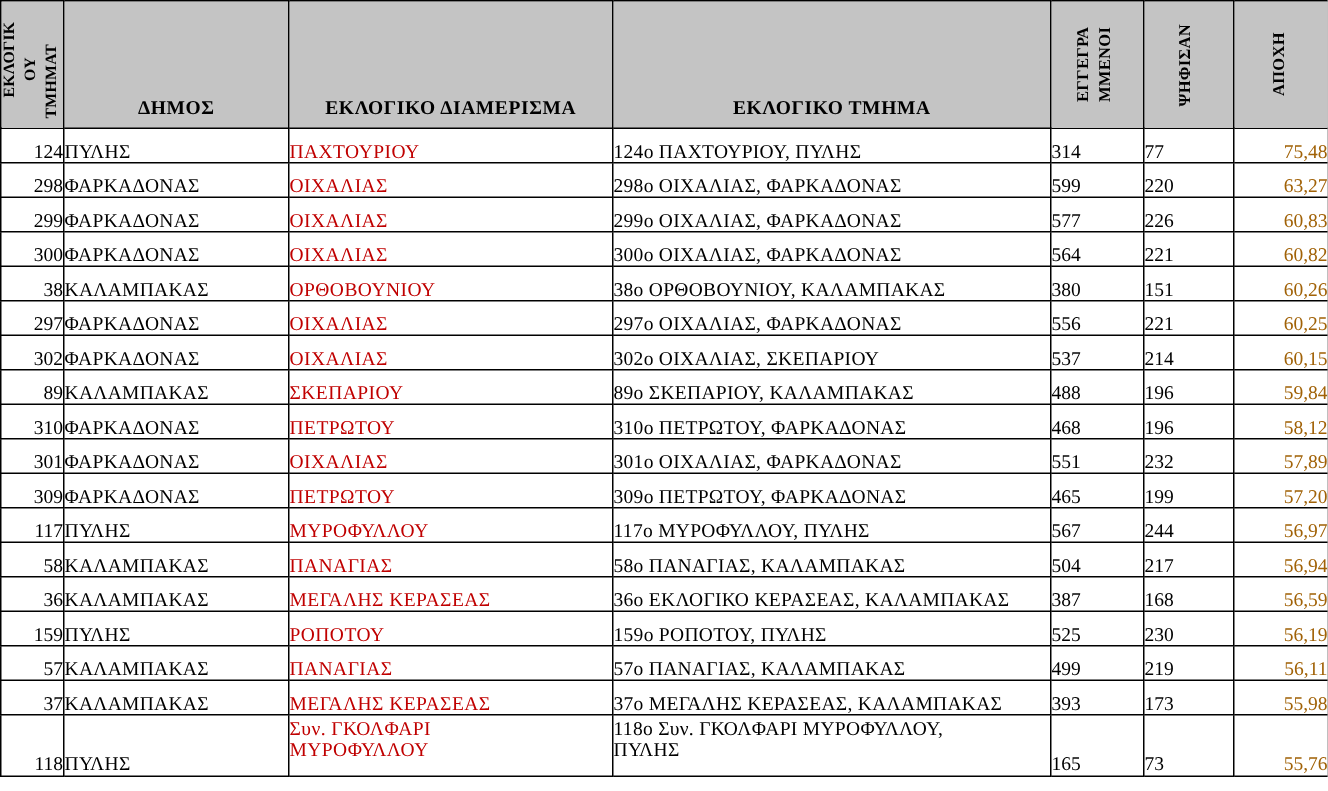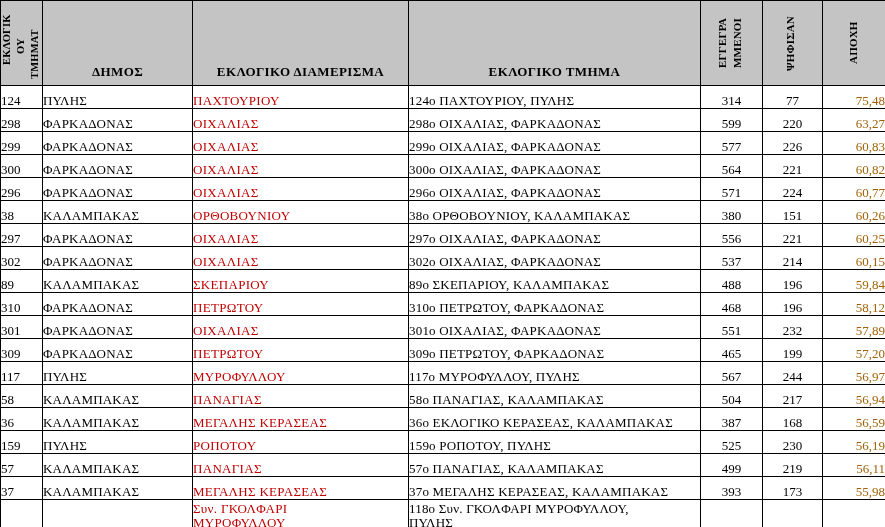--- a/index.html
+++ b/index.html
@@ -92,25 +92,25 @@
   }
   td.col-eg .vline.l1 { left: 16px; }
   td.col-eg .vline.l2 { left: 31px; }
   td.col-ps .vline.l1 { left: 22px; }
   td.col-ap .vline.l1 { left: 25px; }
 
   
   tr.data-row td { height: 22px; }
   tr.data-row.tall td { height: 38px; }
 
-  .c-aa   { text-align: left;  padding-right: 5px;  font-size: 13px; vertical-align: bottom; }
+  .c-aa   { text-align: right;  padding-right: 5px;  font-size: 13px; vertical-align: bottom; }
   .c-dimos{ text-align: left;   padding-left: 6px;   font-size: 13px; vertical-align: bottom; letter-spacing: 0.2px;}
   .c-diam { text-align: left;   padding-left: 10px;  font-size: 13px; color: #c00000; font-weight: bold; vertical-align: bottom; letter-spacing: 0.3px;}
   .c-tmima{ text-align: left;   padding-left: 4px;   font-size: 12.5px; vertical-align: bottom; letter-spacing: 0.2px;}
-  .c-num  { text-align: center;  padding-right: 6px;  font-size: 13px; vertical-align: bottom; }
+  .c-num  { text-align: left;  padding-right: 6px;  font-size: 13px; vertical-align: bottom; }
   .c-apoxi{ text-align: right;  padding-right: 7px;  font-size: 13.5px; color: #a16207; font-weight: bold; vertical-align: bottom; }
 
   .c-diam .l { display: block; }
   .c-tmima .l { display: block; }
 
   tr.data-row.tall .c-aa,
   tr.data-row.tall .c-dimos,
   tr.data-row.tall .c-num,
   tr.data-row.tall .c-apoxi { vertical-align: bottom; padding-bottom: 1px; }
   tr.data-row.tall .c-diam,
@@ -211,33 +211,20 @@
             <span class="l">ΟΙΧΑΛΙΑΣ</span>
           </td>
           <td class="c-tmima">
             <span class="l">300ο ΟΙΧΑΛΙΑΣ,  ΦΑΡΚΑΔΟΝΑΣ</span>
           </td>
           <td class="c-num"><span class="l">564</span></td>
           <td class="c-num"><span class="l">221</span></td>
           <td class="c-apoxi"><span class="l">60,82</span></td>
         </tr>
         <tr class="data-row">
-          <td class="c-aa"><span class="l">296</span></td>
-          <td class="c-dimos"><span class="l">ΦΑΡΚΑΔΟΝΑΣ</span></td>
-          <td class="c-diam">
-            <span class="l">ΟΙΧΑΛΙΑΣ</span>
-          </td>
-          <td class="c-tmima">
-            <span class="l">296ο ΟΙΧΑΛΙΑΣ,  ΦΑΡΚΑΔΟΝΑΣ</span>
-          </td>
-          <td class="c-num"><span class="l">571</span></td>
-          <td class="c-num"><span class="l">224</span></td>
-          <td class="c-apoxi"><span class="l">60,77</span></td>
-        </tr>
-        <tr class="data-row">
           <td class="c-aa"><span class="l">38</span></td>
           <td class="c-dimos"><span class="l">ΚΑΛΑΜΠΑΚΑΣ</span></td>
           <td class="c-diam">
             <span class="l">ΟΡΘΟΒΟΥΝΙΟΥ</span>
           </td>
           <td class="c-tmima">
             <span class="l">38ο ΟΡΘΟΒΟΥΝΙΟΥ,  ΚΑΛΑΜΠΑΚΑΣ</span>
           </td>
           <td class="c-num"><span class="l">380</span></td>
           <td class="c-num"><span class="l">151</span></td>
@@ -256,21 +243,21 @@
           <td class="c-num"><span class="l">221</span></td>
           <td class="c-apoxi"><span class="l">60,25</span></td>
         </tr>
         <tr class="data-row">
           <td class="c-aa"><span class="l">302</span></td>
           <td class="c-dimos"><span class="l">ΦΑΡΚΑΔΟΝΑΣ</span></td>
           <td class="c-diam">
             <span class="l">ΟΙΧΑΛΙΑΣ</span>
           </td>
           <td class="c-tmima">
-            <span class="l">302ο ΟΙΧΑΛΙΑΣ,  ΦΑΡΚΑΔΟΝΑΣ</span>
+            <span class="l">302ο ΟΙΧΑΛΙΑΣ,  ΣΚΕΠΑΡΙΟΥ</span>
           </td>
           <td class="c-num"><span class="l">537</span></td>
           <td class="c-num"><span class="l">214</span></td>
           <td class="c-apoxi"><span class="l">60,15</span></td>
         </tr>
         <tr class="data-row">
           <td class="c-aa"><span class="l">89</span></td>
           <td class="c-dimos"><span class="l">ΚΑΛΑΜΠΑΚΑΣ</span></td>
           <td class="c-diam">
             <span class="l">ΣΚΕΠΑΡΙΟΥ</span>

